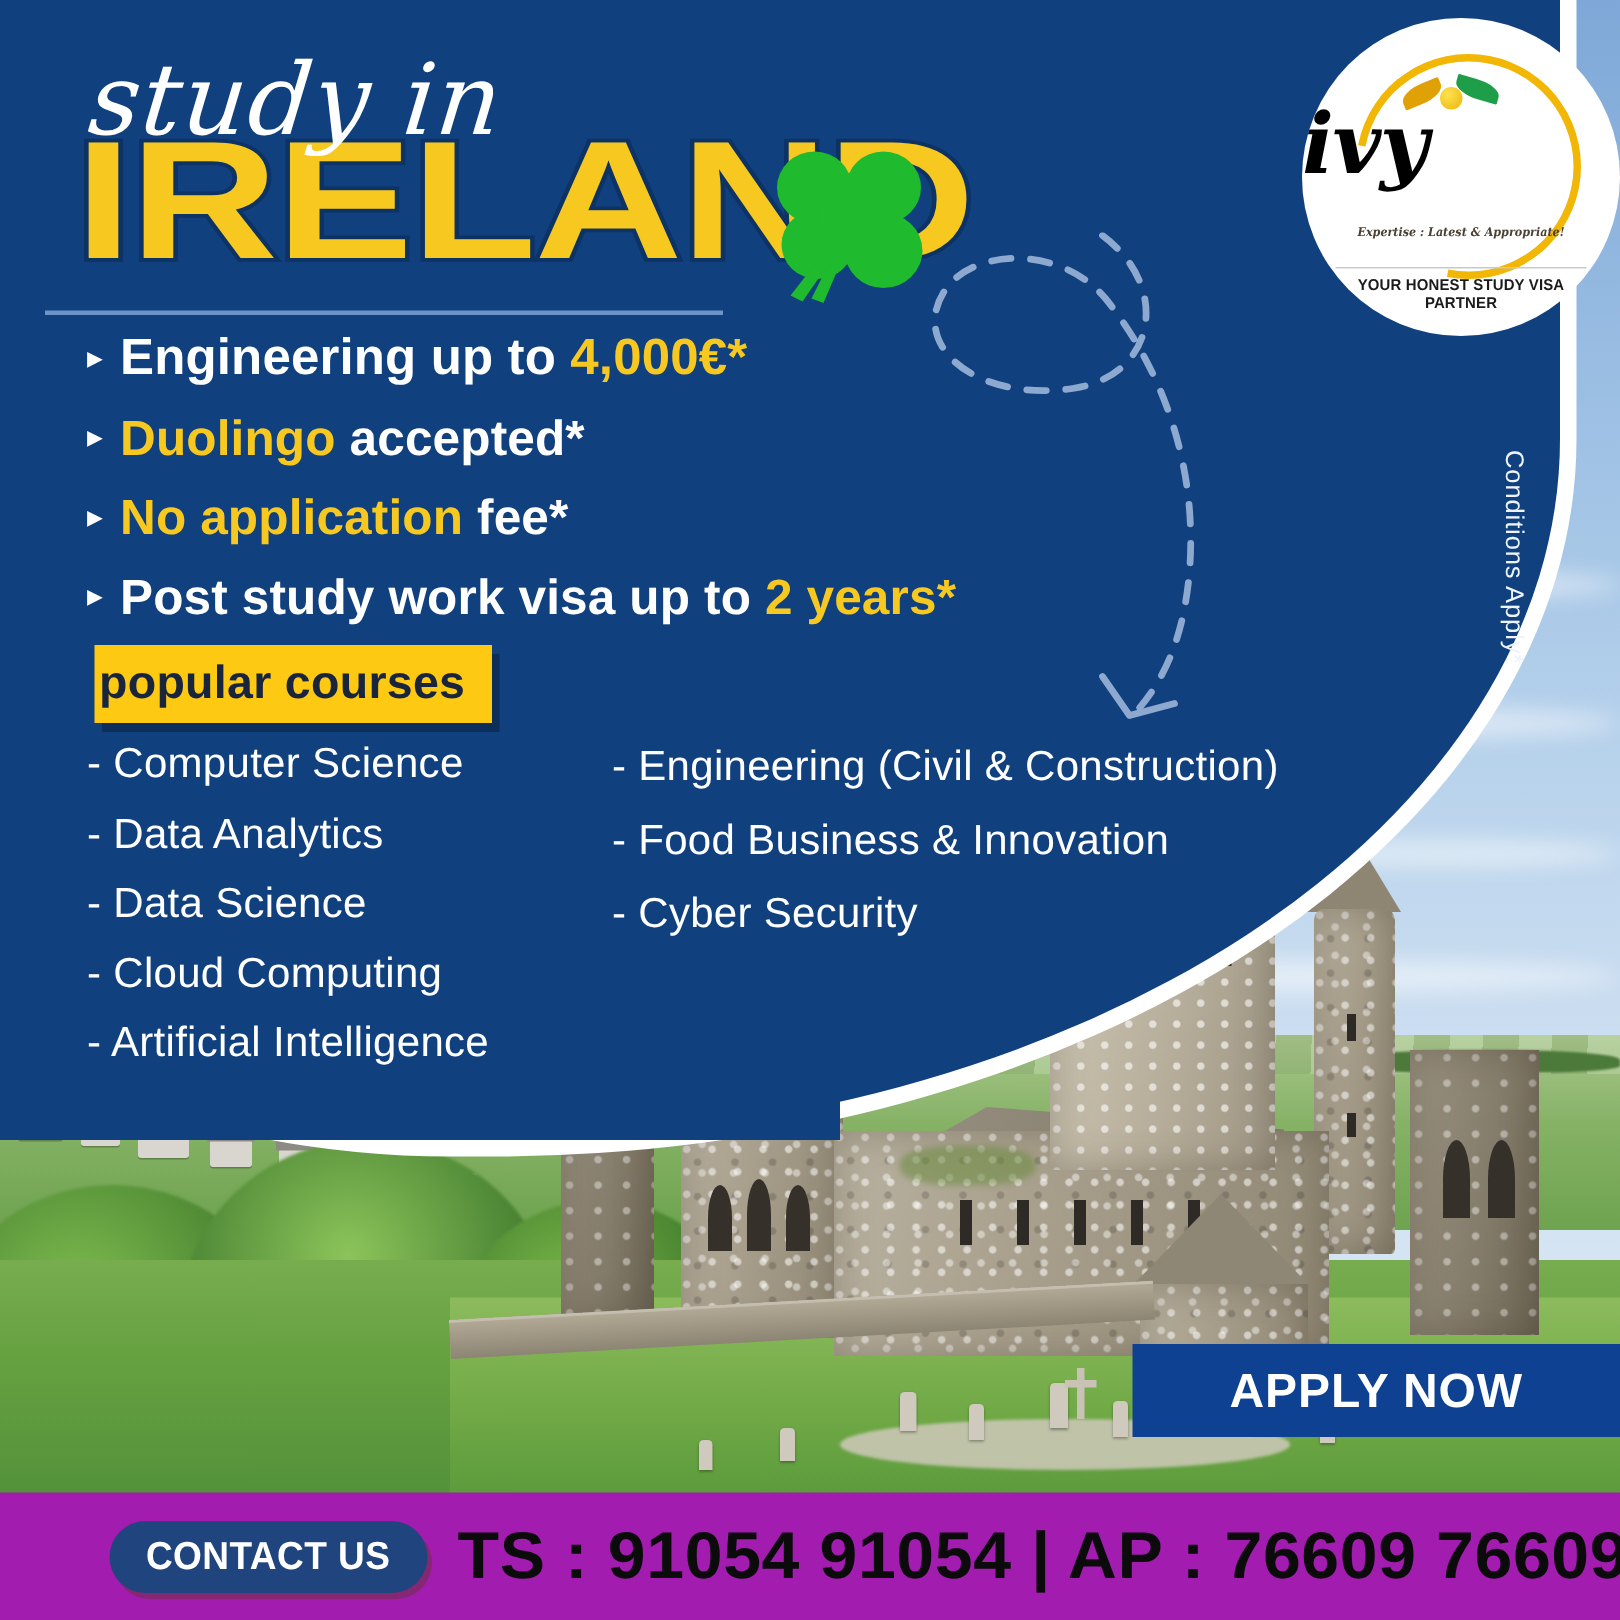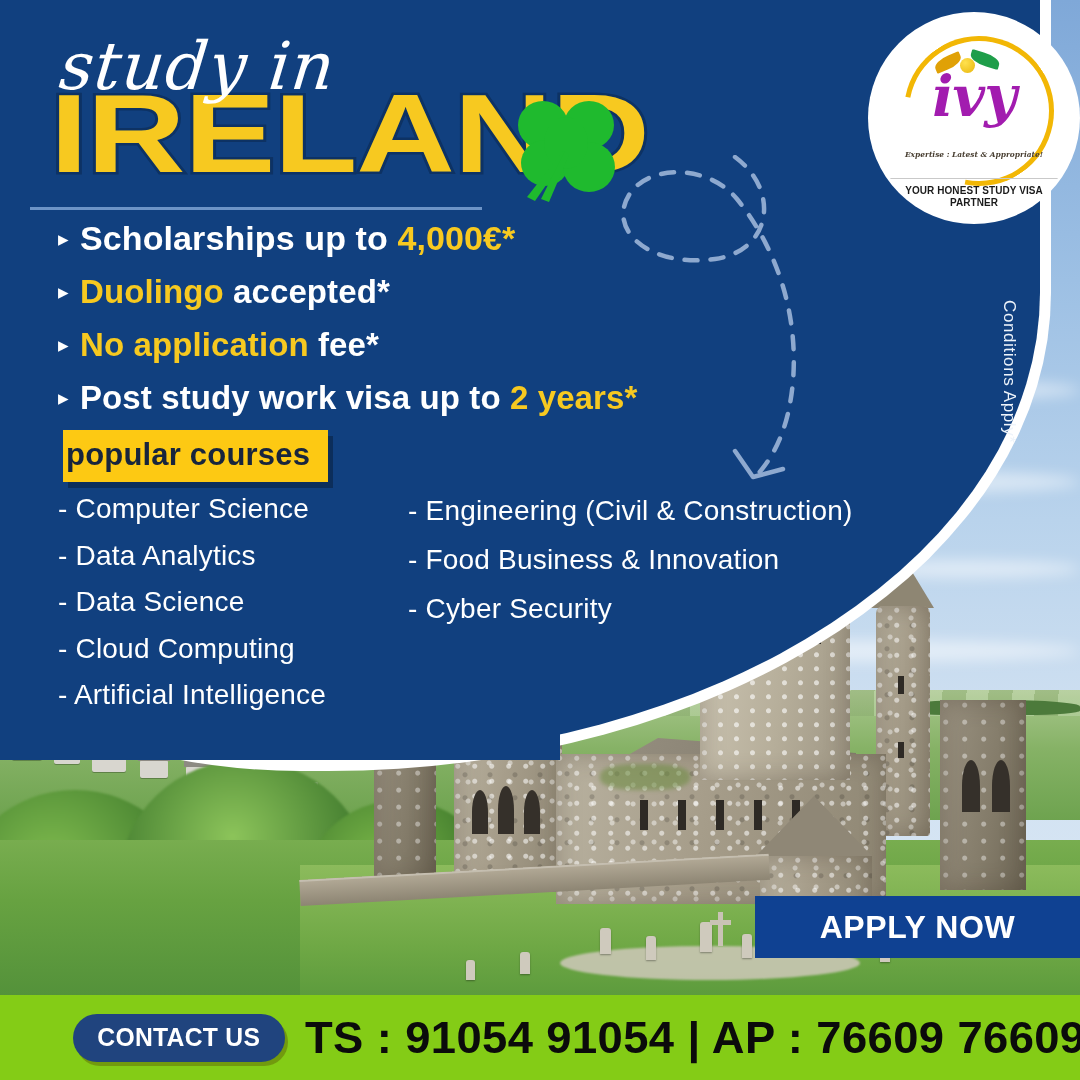--- a/index.html
+++ b/index.html
@@ -76,23 +76,23 @@
   .logo-inner{position:absolute;left:0;top:8px;width:212px;height:180px;}
   .logo-arc{position:absolute;left:36px;top:16px;width:140px;height:140px;
     border:5px solid #f2b705;border-radius:50%;
     border-left-color:transparent;transform:rotate(-34deg);}
   .logo-leafA{position:absolute;left:66px;top:36px;width:28px;height:13px;
     background:#e0a106;border-radius:60% 6% 60% 6%;transform:rotate(-22deg);}
   .logo-leafB{position:absolute;left:102px;top:33px;width:30px;height:13px;
     background:#1f9e4a;border-radius:6% 60% 6% 60%;transform:rotate(16deg);}
   .logo-dot{position:absolute;left:92px;top:38px;width:15px;height:15px;border-radius:50%;
     background:radial-gradient(circle at 35% 32%,#ffe14f,#e8b60b);}
-  .logo-ivy{position:absolute;left:0;right:0;top:48px;text-align:center;
+  .logo-ivy{position:absolute;left:0;right:0;top:48px;text-align:left;
     font-family:"DejaVu Serif",serif;font-style:italic;font-weight:700;
-    font-size:56px;line-height:56px;color:#a21caf;letter-spacing:-1px;}
+    font-size:56px;line-height:56px;color:#000000;letter-spacing:-1px;}
   .logo-over{position:absolute;left:0;right:0;top:104px;text-align:center;
     font-family:"DejaVu Serif",serif;font-style:italic;font-weight:700;
     font-size:24px;line-height:24px;color:#e8892b;}
   .logo-tag{position:absolute;left:0;right:0;top:130px;text-align:center;
     font-family:"DejaVu Serif",serif;font-style:italic;font-weight:700;
     font-size:8px;line-height:9px;color:#4a4033;transform:scaleX(.93);}
   .logo-strap{position:absolute;left:18px;right:18px;top:166px;text-align:center;
     font-size:10.5px;font-weight:700;color:#1b1b1b;letter-spacing:.1px;
     padding-top:5px;border-top:1px solid #c9c9c9;transform:scaleX(.95);}
 
@@ -135,21 +135,21 @@
   .cond{position:absolute;left:1019px;top:300px;width:220px;
     font-size:17px;color:#eef4fb;letter-spacing:.6px;
     transform:rotate(90deg);transform-origin:left top;z-index:5;}
 
   
   .apply{position:absolute;left:755px;top:896px;width:325px;height:62px;
     background:#0f4192;display:flex;align-items:center;justify-content:center;z-index:5;}
   .apply span{font-size:32px;font-weight:700;color:#fff;letter-spacing:.6px;}
 
   
-  .cbar{position:absolute;left:0;top:995px;width:1080px;height:85px;background:#84cc16;z-index:6;
+  .cbar{position:absolute;left:0;top:995px;width:1080px;height:85px;background:#a21caf;z-index:6;
     display:flex;align-items:center;}
   .cpill{margin-left:73px;background:#20447e;border-radius:30px;padding:8px 20px 9px 20px;
     box-shadow:3px 4px 0 rgba(80,60,0,.35);}
   .cpill span{font-size:26px;font-weight:700;color:#fff;letter-spacing:.3px;transform:scaleX(.95);display:inline-block;}
   .cnum{margin-left:20px;font-size:44px;font-weight:700;color:#0b0b0b;letter-spacing:.4px;
     transform:scaleX(1.03);transform-origin:left center;white-space:nowrap;}
 </style>
 </head>
 <body>
 
@@ -296,21 +296,21 @@
                  C 186 86, 214 150, 208 226 C 204 272, 190 300, 172 320"></path>
       </g>
       <g fill="none" stroke="#8ea9cf" stroke-width="4.5" stroke-linecap="round" stroke-linejoin="round">
         <polyline points="150,296 168,322 198,314"></polyline>
       </g>
     </svg>
 
     <div class="bullets">
       <div class="brow r1">
         <span class="btri">▸</span>
-        <span class="btxt"><span>Scholarships up to </span><em>4,000€*</em><span></span></span>
+        <span class="btxt"><span>Engineering up to </span><em>4,000€*</em><span></span></span>
       </div>
       <div class="brow r2">
         <span class="btri">▸</span>
         <span class="btxt"><span></span><em>Duolingo</em><span> accepted*</span></span>
       </div>
       <div class="brow r3">
         <span class="btri">▸</span>
         <span class="btxt"><span></span><em>No application</em><span> fee*</span></span>
       </div>
       <div class="brow r4">

